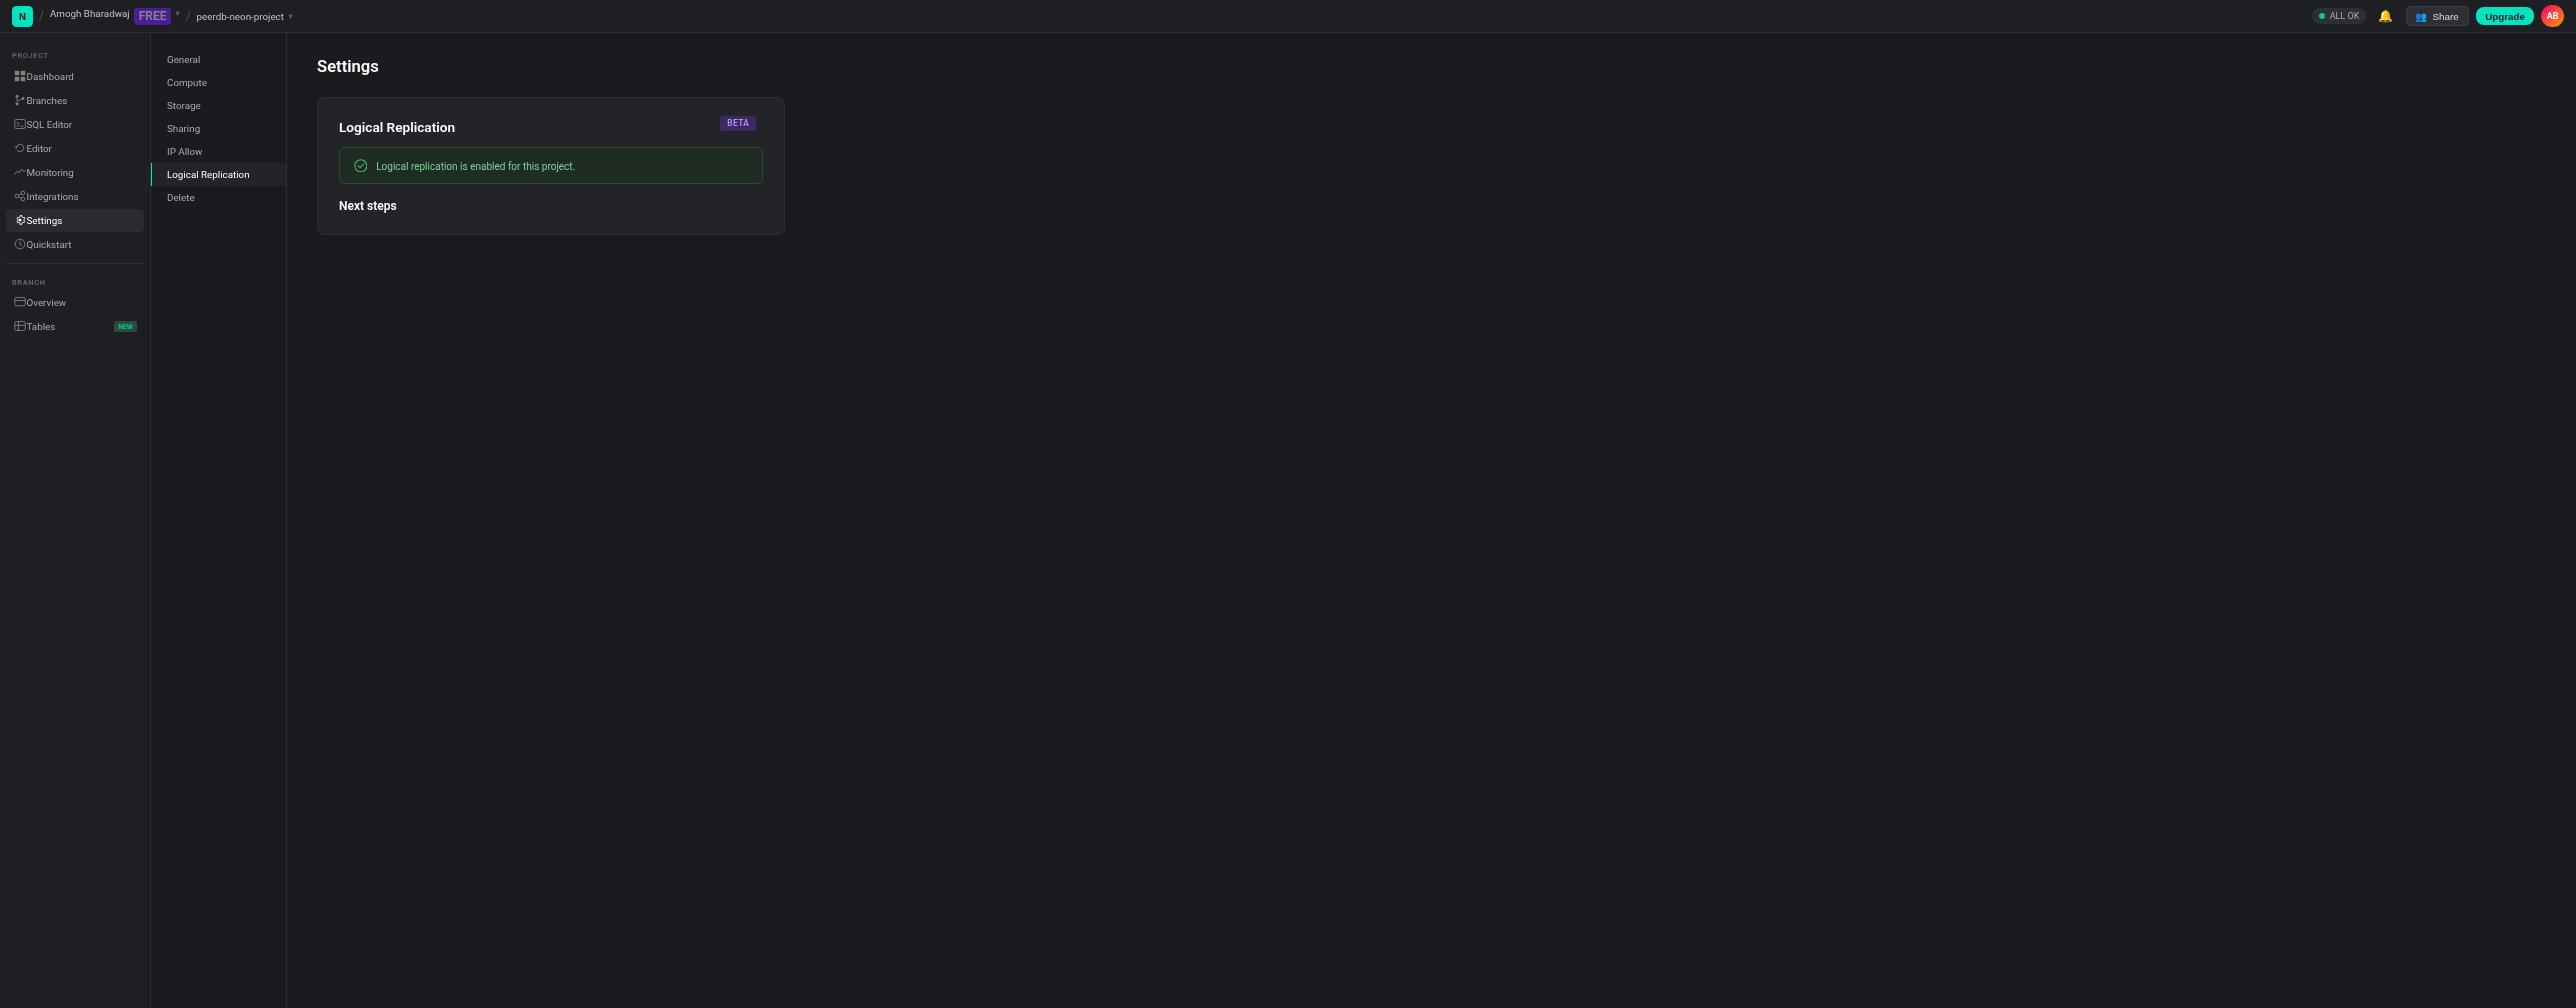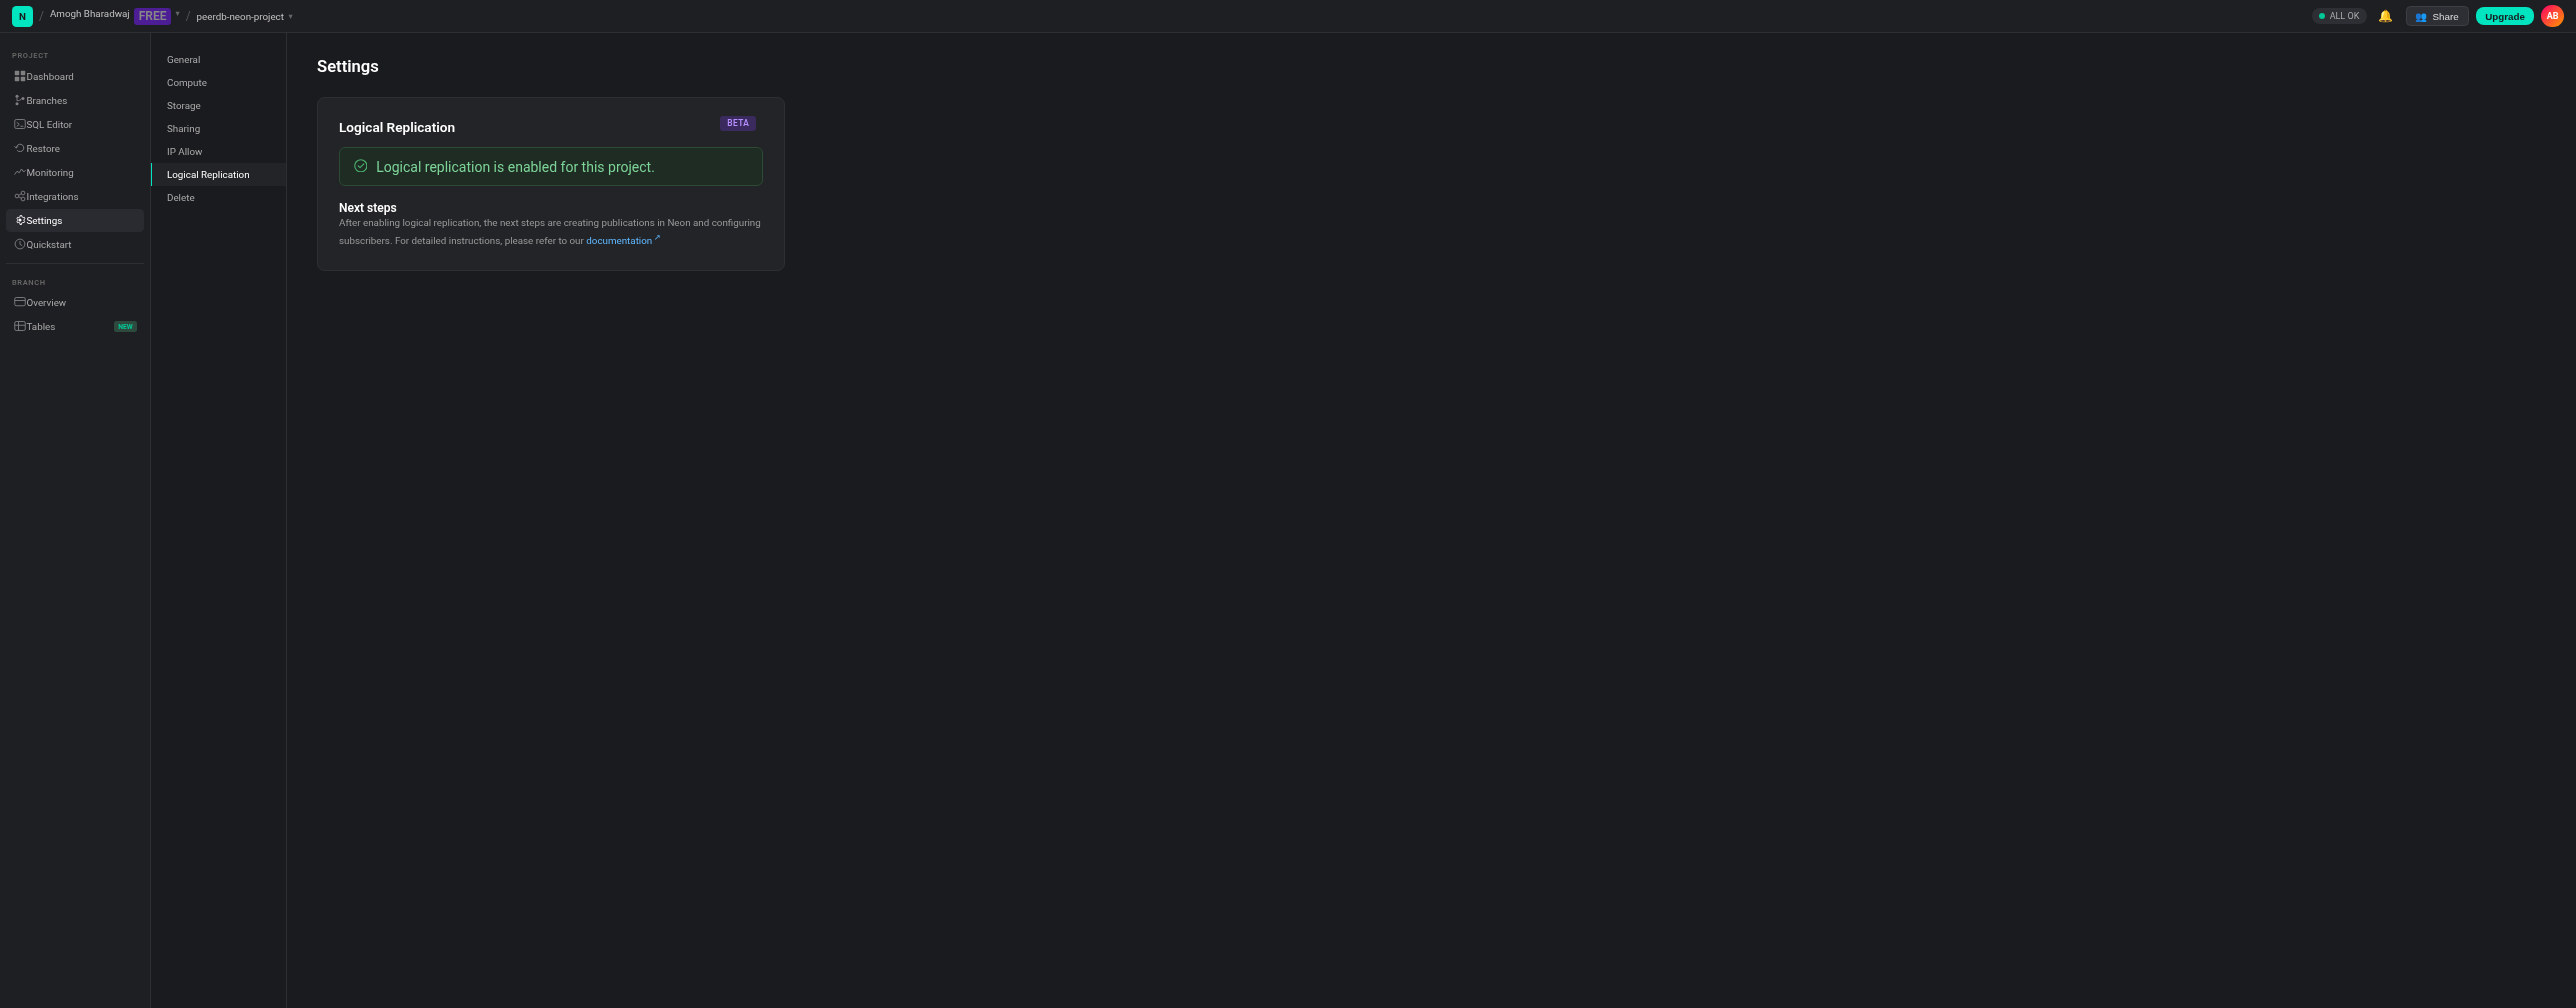--- a/index.html
+++ b/index.html
@@ -309,29 +309,29 @@
       font-weight: 600;
       padding: 2.3px 6.8px;
       border-radius: 3px;
       text-transform: uppercase;
       letter-spacing: 0.05em;
     }
 
     
     .success-alert {
       display: flex;
-      align-items: flex-start;
+      align-items: flex-end;
       gap: 9px;
       background-color: #1e2c23;
       border: 0.8px solid #2d4a35;
       border-radius: 6px;
       padding: 10.6px 13.6px;
       margin-bottom: 15px;
       color: #7dd498;
-      font-size: 14px;
+      font-size: 10px;
     }
 
     .success-icon {
       width: 13.6px;
       height: 13.6px;
       flex-shrink: 0;
       color: #4caf6e;
     }
 
     
@@ -445,21 +445,21 @@
       <span>SQL Editor</span>
     </div>
 
     <div class="sidebar-item">
       <span class="sidebar-icon">
         <svg width="12" height="12" viewBox="0 0 16 16" fill="currentColor">
           <path d="M3 8a5 5 0 1 1 1.5 3.5" stroke="currentColor" stroke-width="1.3" fill="none" stroke-linecap="round"></path>
           <path d="M1 6l2 2 2-2" stroke="currentColor" stroke-width="1.3" fill="none" stroke-linecap="round" stroke-linejoin="round"></path>
         </svg>
       </span>
-      <span>Restore</span>
+      <span>Editor</span>
     </div>
 
     <div class="sidebar-item">
       <span class="sidebar-icon">
         <svg width="12" height="12" viewBox="0 0 16 16" fill="currentColor">
           <path d="M1 11 L4 7 L7 9 L10 4 L13 8 L15 6" stroke="currentColor" stroke-width="1.3" fill="none" stroke-linecap="round" stroke-linejoin="round"></path>
         </svg>
       </span>
       <span>Monitoring</span>
     </div>
@@ -560,23 +560,17 @@
             <svg width="13.6" height="13.6" viewBox="0 0 18 18" fill="none">
               <circle cx="9" cy="9" r="8" stroke="#4caf6e" stroke-width="1.5"></circle>
               <path d="M5.5 9l2.5 2.5 5-5" stroke="#4caf6e" stroke-width="1.5" stroke-linecap="round" stroke-linejoin="round"></path>
             </svg>
           </span>
           <span>Logical replication is enabled for this project.</span>
         </div>
 
 
         <h3 class="next-steps-title">Next steps</h3>
-        <p class="steps-description">
-          <span>After enabling logical replication, the next steps are creating publications in Neon and configuring subscribers. For detailed instructions, please refer to our</span>
-          <a href="#">
-            <span>documentation</span><span class="external-link-icon">↗</span>
-          </a>
-        </p>
       </div>
     </div>
   </div>
 </div>
 
 
 </body></html>

